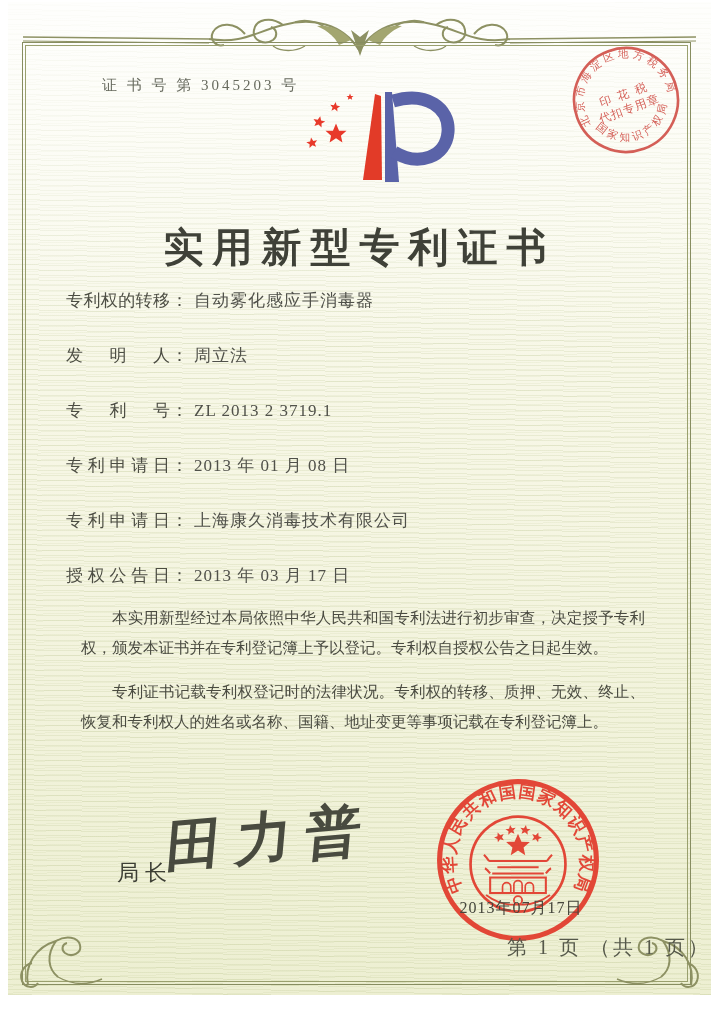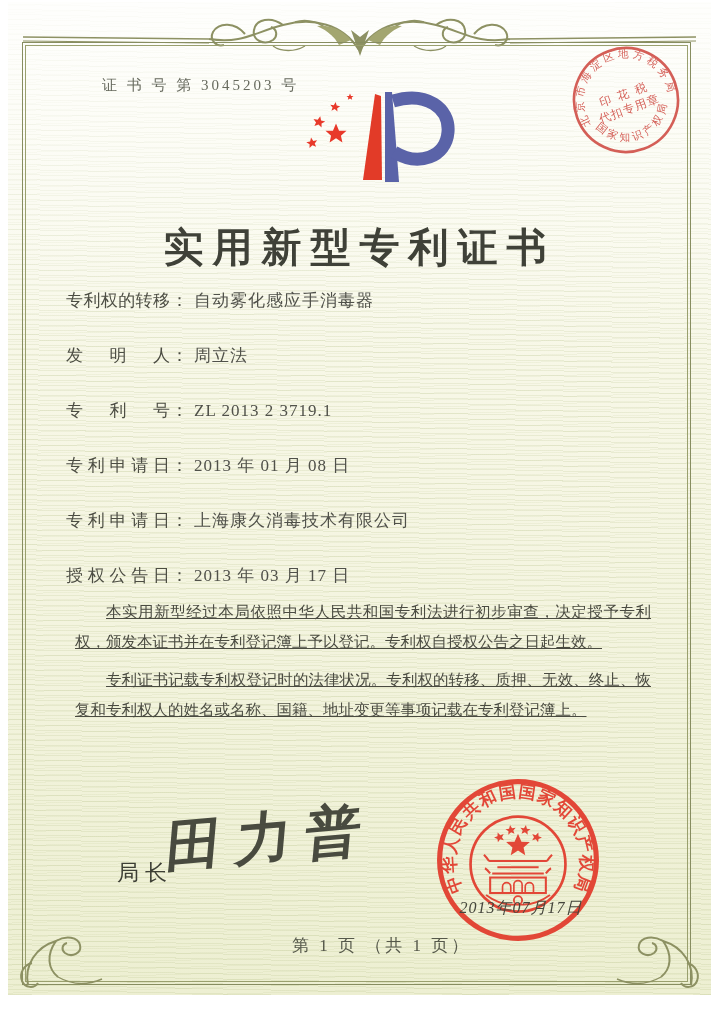--- a/index.html
+++ b/index.html
@@ -41,39 +41,39 @@
     display:inline-block;width:104px;text-align:justify;text-align-last:justify;
     vertical-align:top;
   }
   .field-row .colon{margin:0 6px 0 1px;}
   .field-row .val{letter-spacing:1px;color:#50514a;}
   .r0{top:0px}.r1{top:55px}.r2{top:110px}.r3{top:165px}.r4{top:220px}.r5{top:275px}
   .bodytext{
     position:absolute;left:58px;top:586px;width:594px;
     font-size:15.5px;line-height:29.5px;color:#4a4b41;text-align:justify;
   }
-  .bodytext p{margin:9px;text-indent:2em;text-decoration:underline;}
+  .bodytext p{margin:15px;text-indent:2em;}
   .sig-role{
     position:absolute;left:109px;top:856px;font-size:22px;letter-spacing:6px;color:#3d3f35;
   }
   .sig-name{
     position:absolute;left:158px;top:808px;font-size:56px;font-weight:600;
     letter-spacing:14px;color:#33352c;opacity:.88;
     font-family:"DejaVu Sans","Liberation Sans",sans-serif;
     transform:rotate(-5deg) skewX(-10deg);transform-origin:left center;
   }
   .seal{position:absolute;left:412px;top:760px;width:196px;height:196px;opacity:.93;}
   .seal-date{
     position:absolute;left:418px;top:896px;width:190px;text-align:center;
-    font-size:16px;letter-spacing:1px;color:#45463c;z-index:6;font-style:italic;
+    font-size:16px;letter-spacing:1px;color:#45463c;z-index:6;
   }
   .tax-stamp{position:absolute;left:562px;top:42px;width:112px;height:112px;opacity:.88;}
   .footer{
-    position:absolute;left:0;right:0;top:932px;text-align:center;
-    font-size:17px;letter-spacing:3px;color:#55584a;padding-left:44px;
+    position:absolute;left:0;right:0;top:932px;text-align:right;
+    font-size:20px;letter-spacing:3px;color:#55584a;padding-left:44px;
   }
 </style>
 </head>
 <body>
 
 <div class="cert">
 
   <svg class="ornament-top" viewBox="0 0 703 56">
     <defs>
       <g id="flourR" fill="none" stroke="#8d9163" stroke-width="2">

